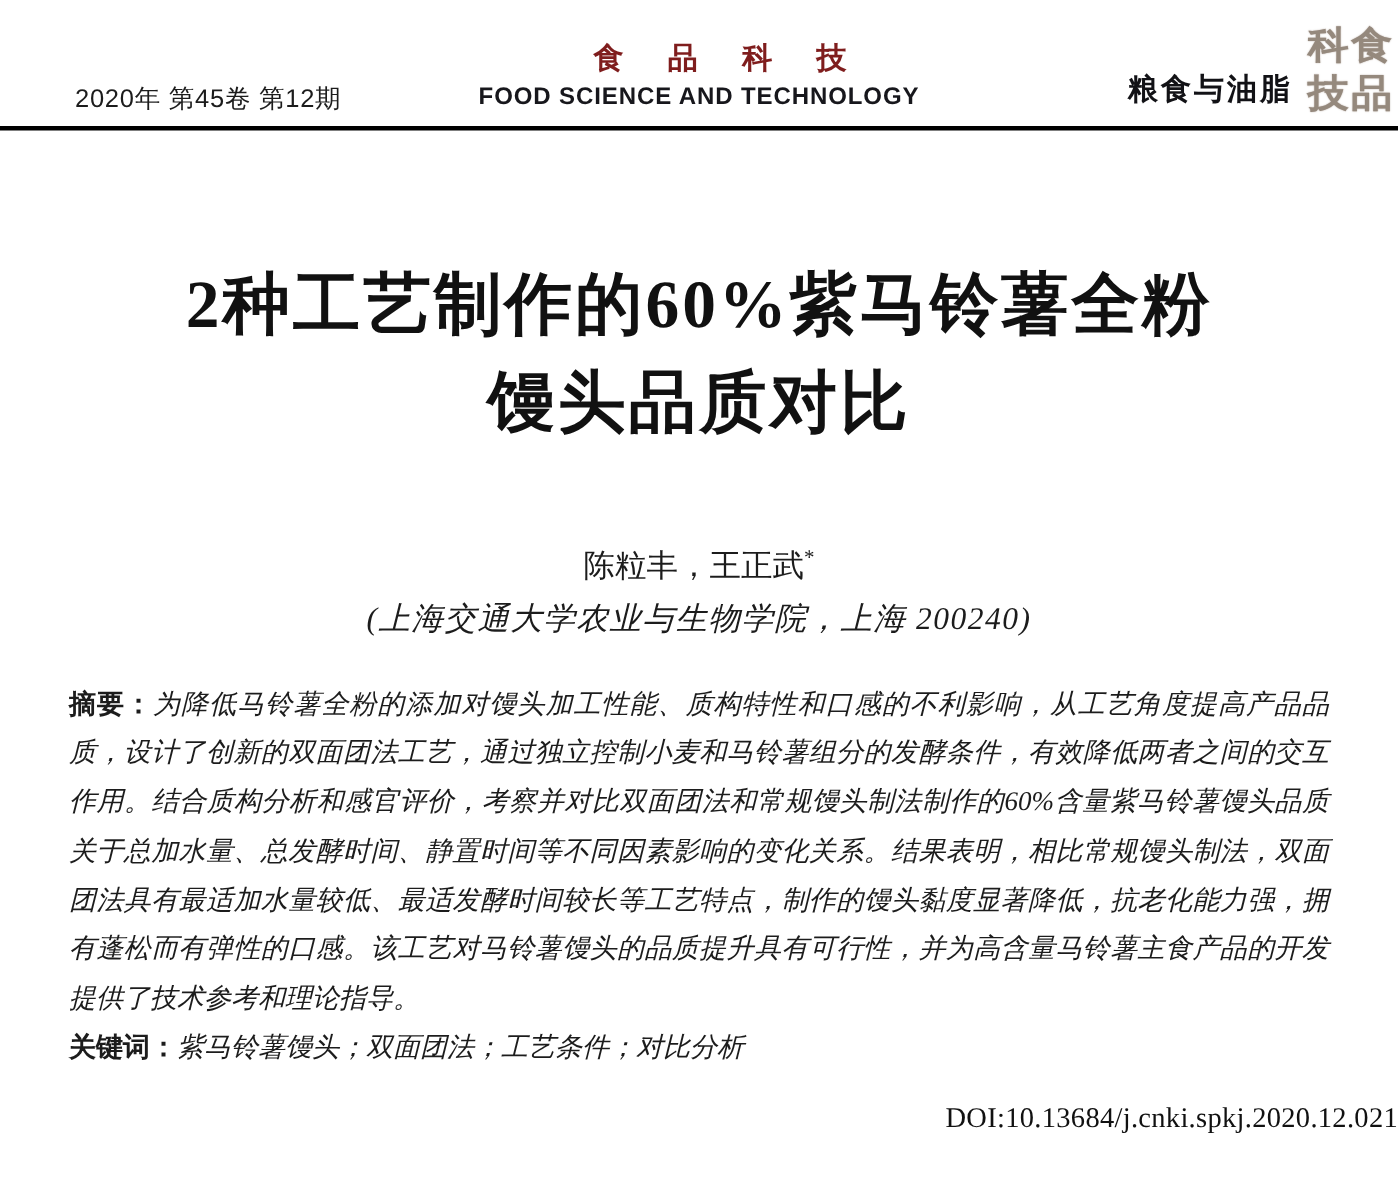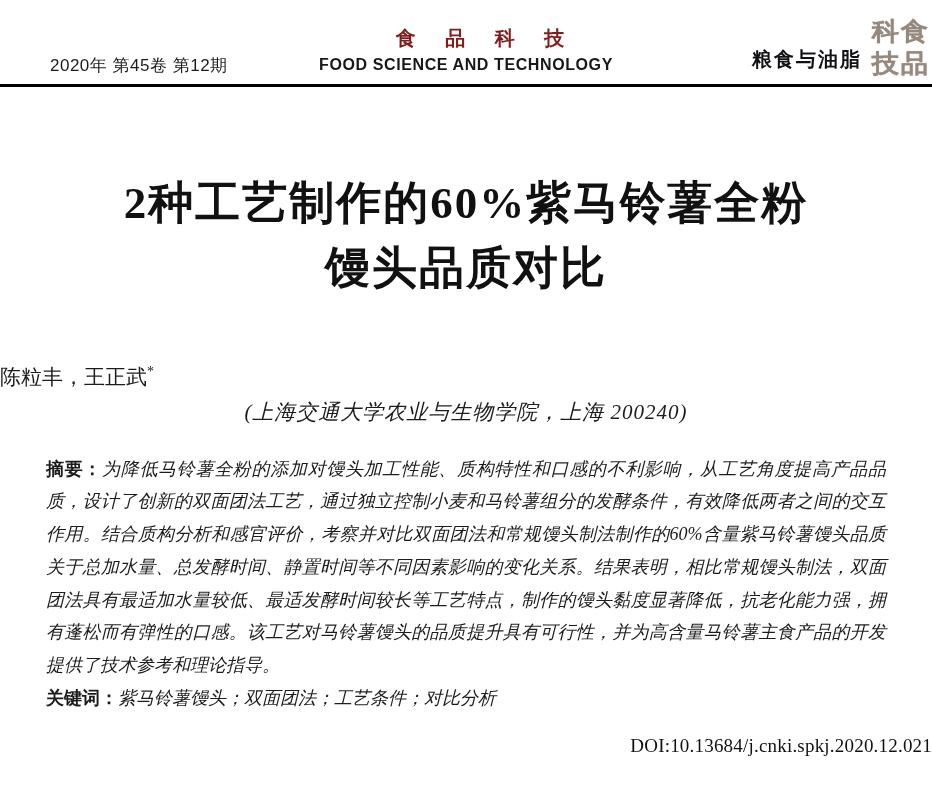--- a/index.html
+++ b/index.html
@@ -101,20 +101,21 @@
     font-weight: 900;
     font-size: 45px;
     line-height: 65px;
     letter-spacing: 2px;
     color: #111111;
   }
 
   
   .authors-line {
     margin-top: 62px;
+    text-align: center;
     font-size: 21px;
     color: #1c1c1c;
   }
   .authors-line sup {
     font-size: 14px;
   }
   .affiliation-line {
     margin-top: 7px;
     text-align: center;
     font-size: 21px;

